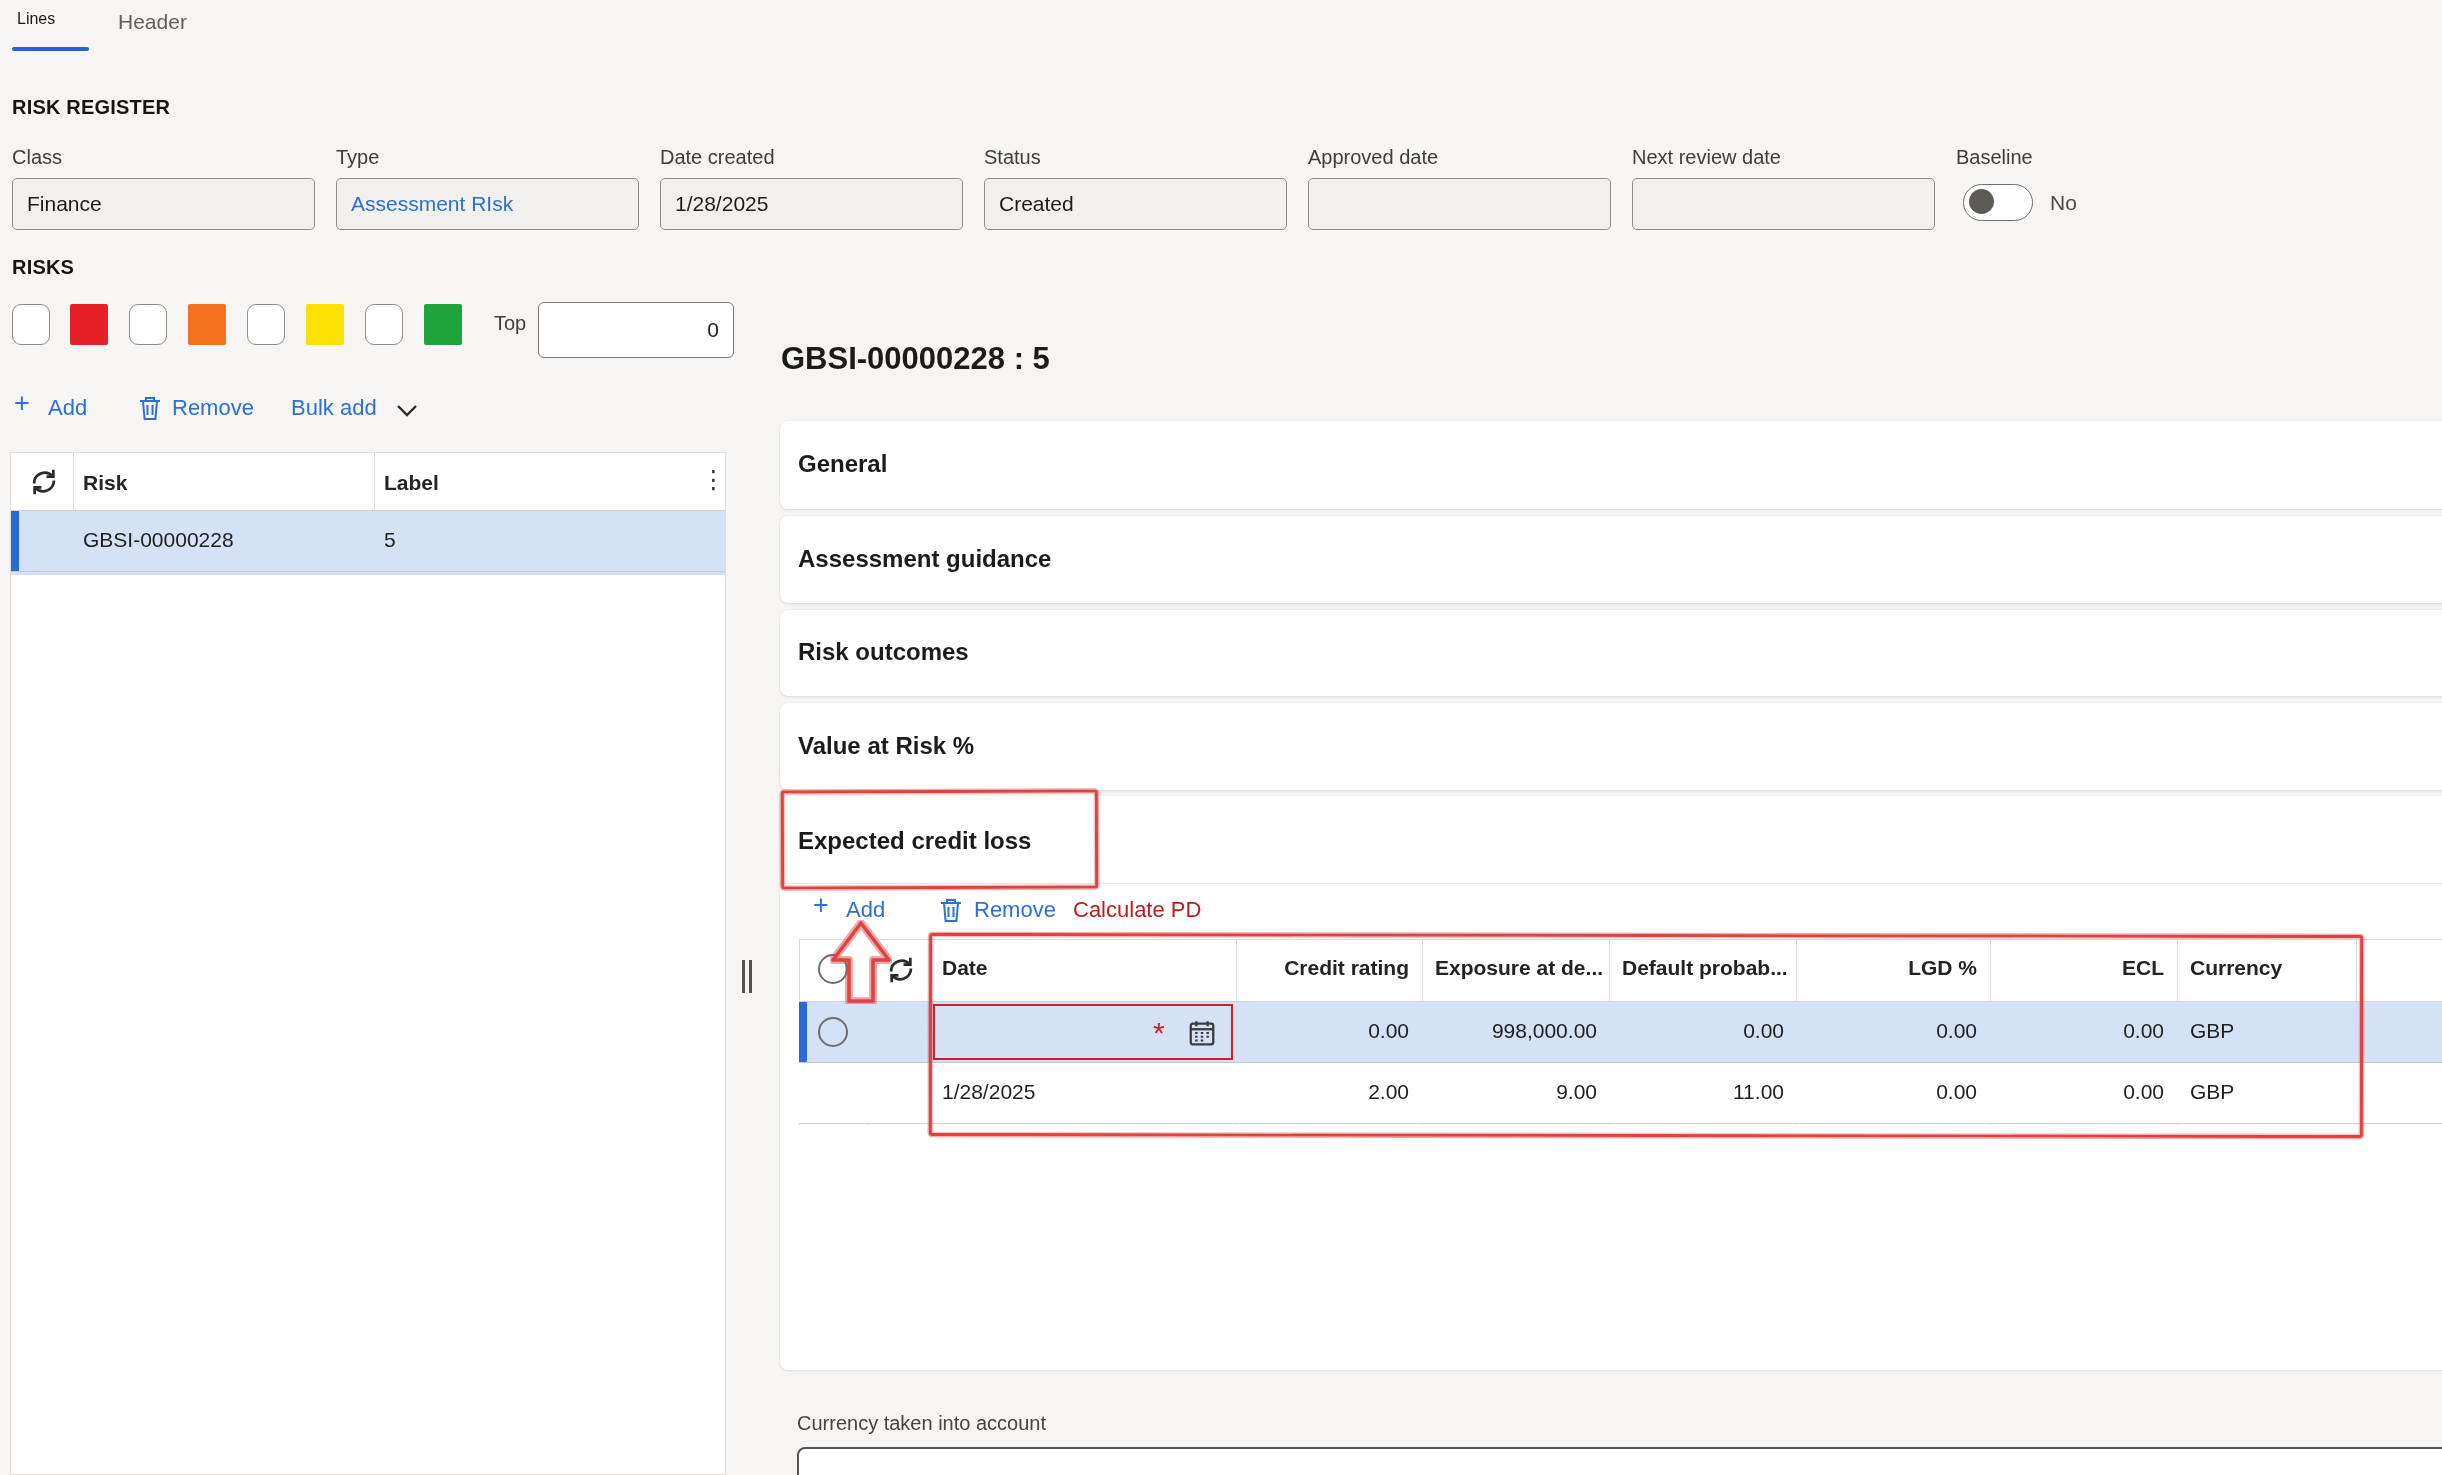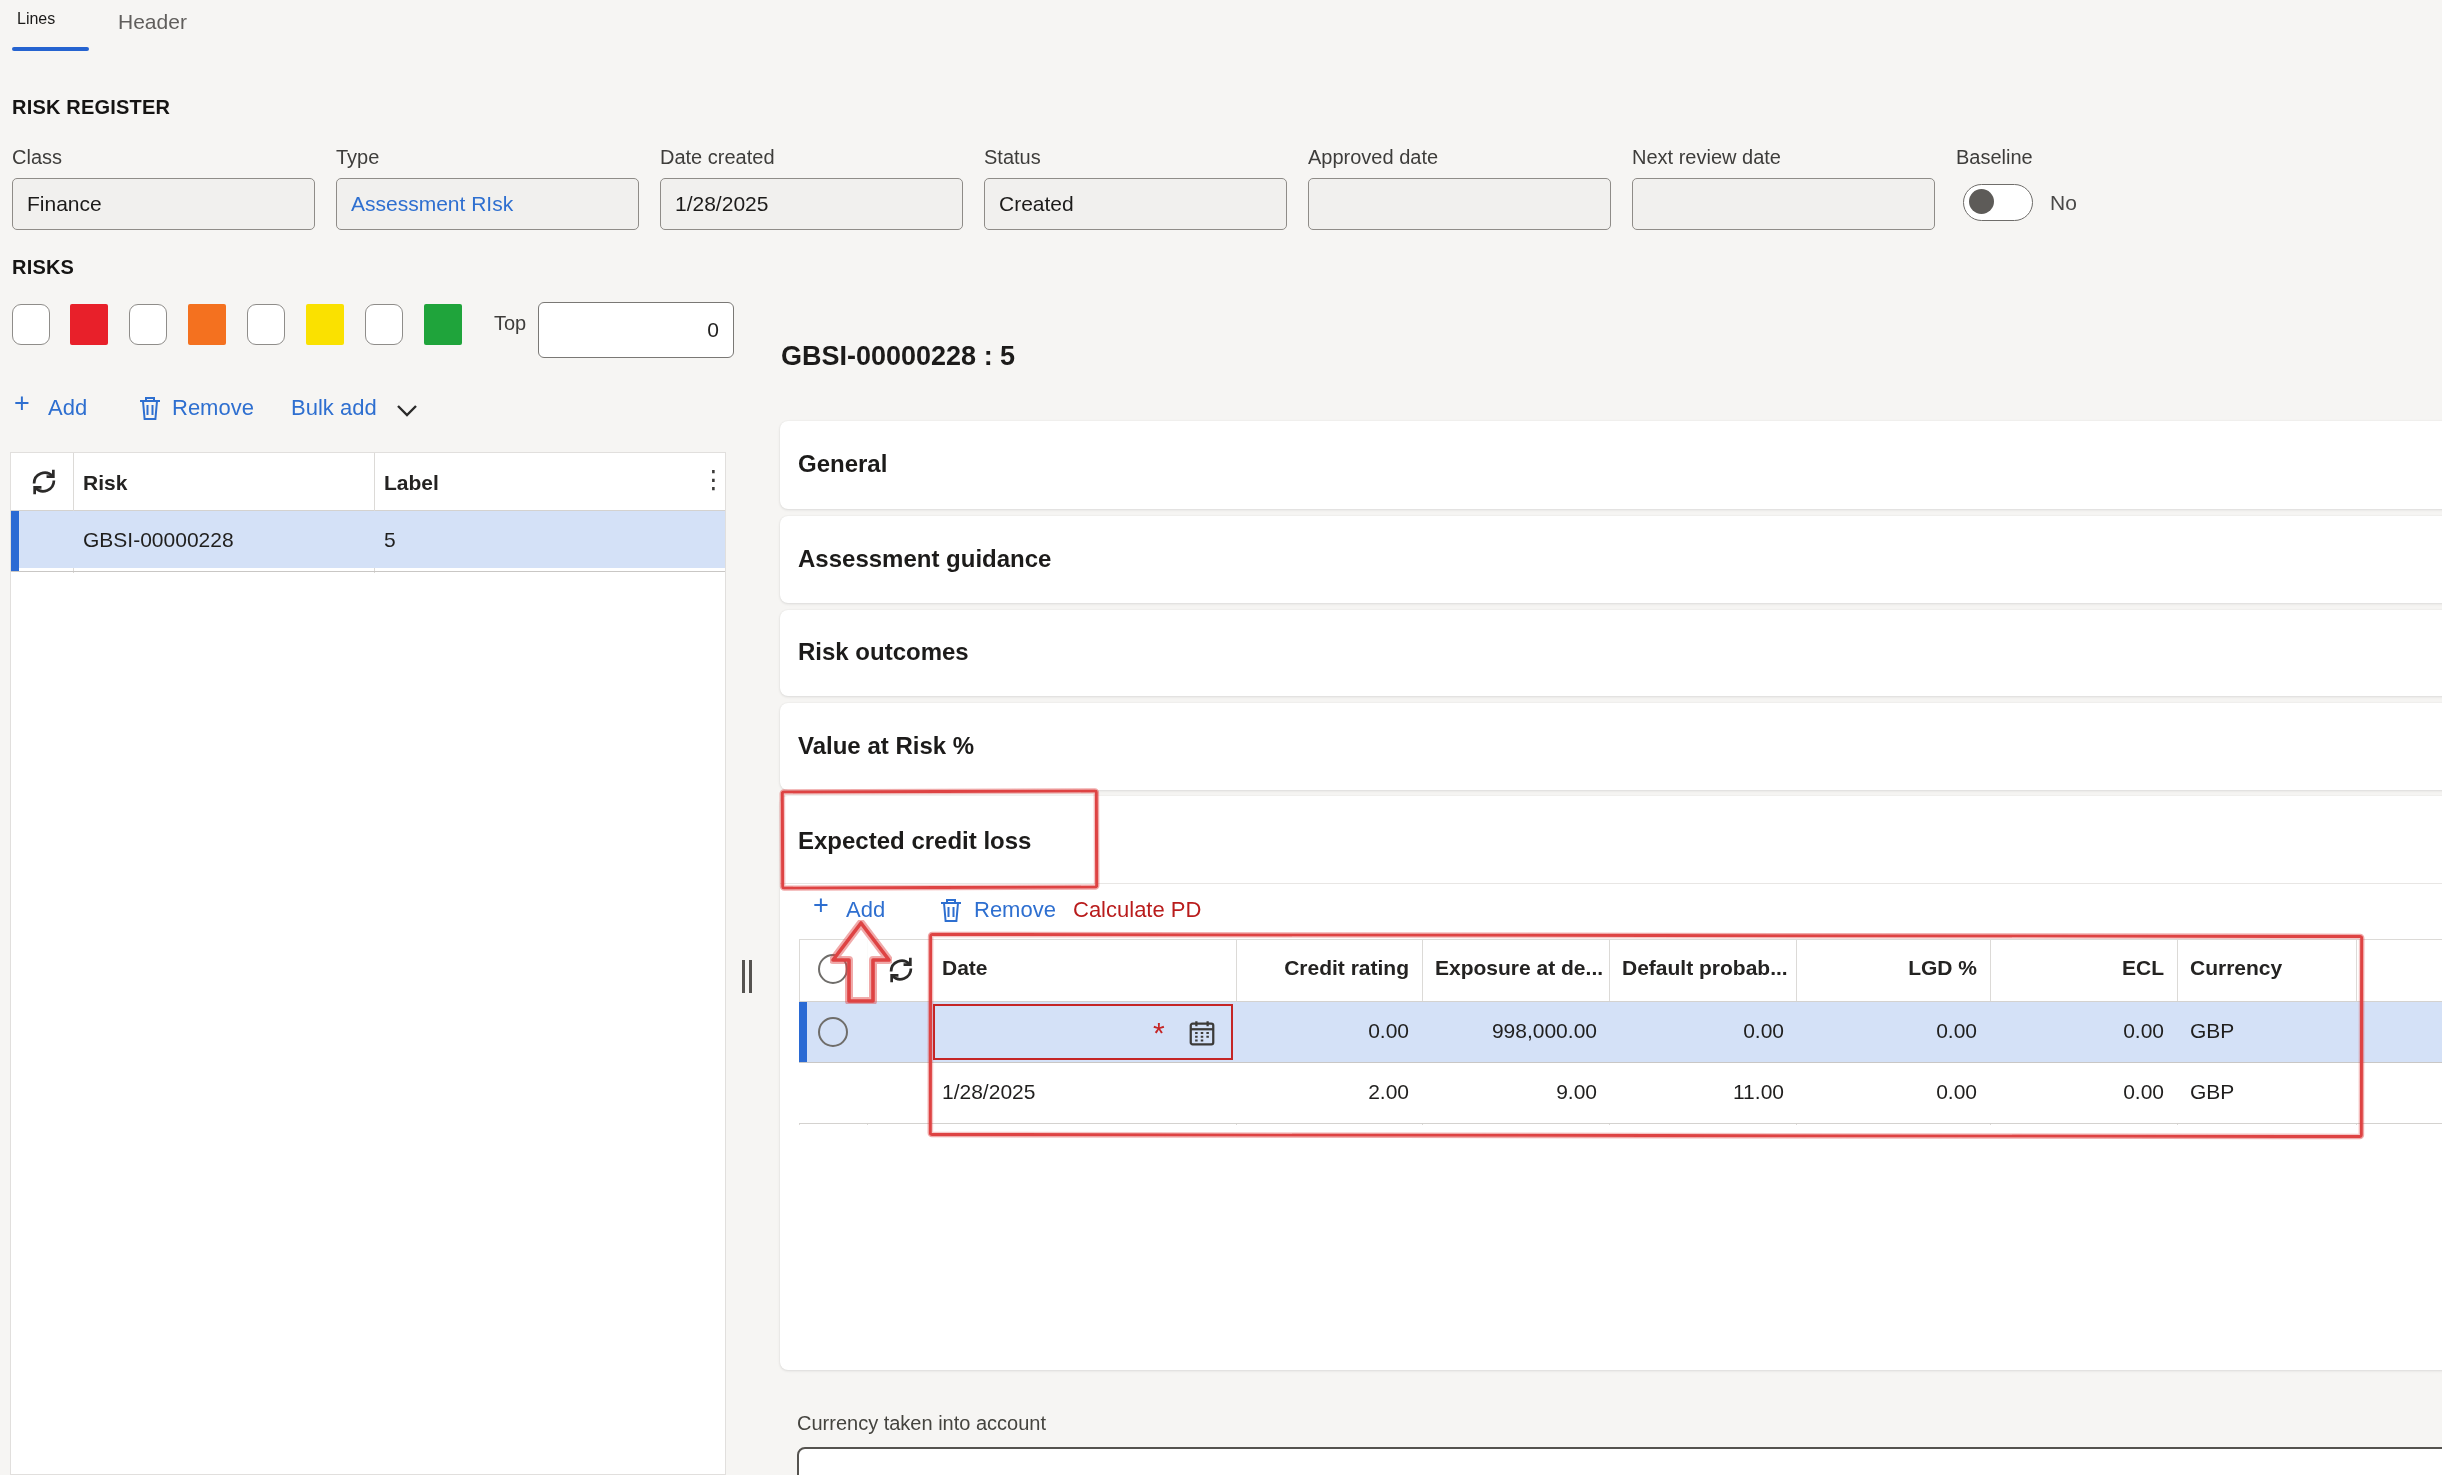--- a/index.html
+++ b/index.html
@@ -113,34 +113,34 @@
       <path d="M19 11a7.5 7.5 0 0 1-13 5.1" fill="none" stroke="#2b2a29" stroke-width="1.9"></path>
       <path d="M5.4 20.6v-4.8h4.8" fill="none" stroke="#2b2a29" stroke-width="1.9"></path>
     </svg>
     <div class="abs gridhdr" style="left:72px;top:18px;">Risk</div>
     <div class="abs gridhdr" style="left:373px;top:18px;">Label</div>
     <div class="abs dots" style="left:690px;top:14px;">⋮</div>
     <div class="abs hline" style="left:0;top:57px;width:714px;"></div>
     <div class="abs vline" style="left:62px;top:0;height:120px;"></div>
     <div class="abs vline" style="left:363px;top:0;height:120px;"></div>
 
-    <div class="abs" style="left:0;top:58px;width:714px;height:57px;background:#d4e1f7;">
+    <div class="abs" style="left:0;top:58px;width:714px;height:64px;background:#d4e1f7;">
       <div class="abs" style="left:0;top:0;width:8px;height:61px;background:#2a6ad4;"></div>
       <div class="abs gridtxt" style="left:72px;top:17px;">GBSI-00000228</div>
       <div class="abs gridtxt" style="left:373px;top:17px;">5</div>
       <div class="abs hline" style="left:0;top:60px;width:714px;background:#c9c7c5;"></div>
     </div>
   </div>
 
   <div class="abs" style="left:736px;top:452px;width:44px;height:1023px;">
     <div class="abs bar" style="left:6px;top:508px;"></div>
     <div class="abs bar" style="left:13px;top:508px;"></div>
   </div>
 
-  <div class="abs" style="left:781px;top:341px;font-size:27px;font-weight:600;color:#1c1b1a;">GBSI-00000228 : 5</div>
+  <div class="abs" style="left:781px;top:341px;font-size:31px;font-weight:600;color:#1c1b1a;">GBSI-00000228 : 5</div>
 
   <div class="abs card" style="top:421px;height:88px;">
     <div class="abs cardlbl" style="left:18px;top:29px;">General</div>
   </div>
   <div class="abs card" style="top:516px;height:87px;">
     <div class="abs cardlbl" style="left:18px;top:29px;">Assessment guidance</div>
   </div>
   <div class="abs card" style="top:610px;height:86px;">
     <div class="abs cardlbl" style="left:18px;top:28px;">Risk outcomes</div>
   </div>

